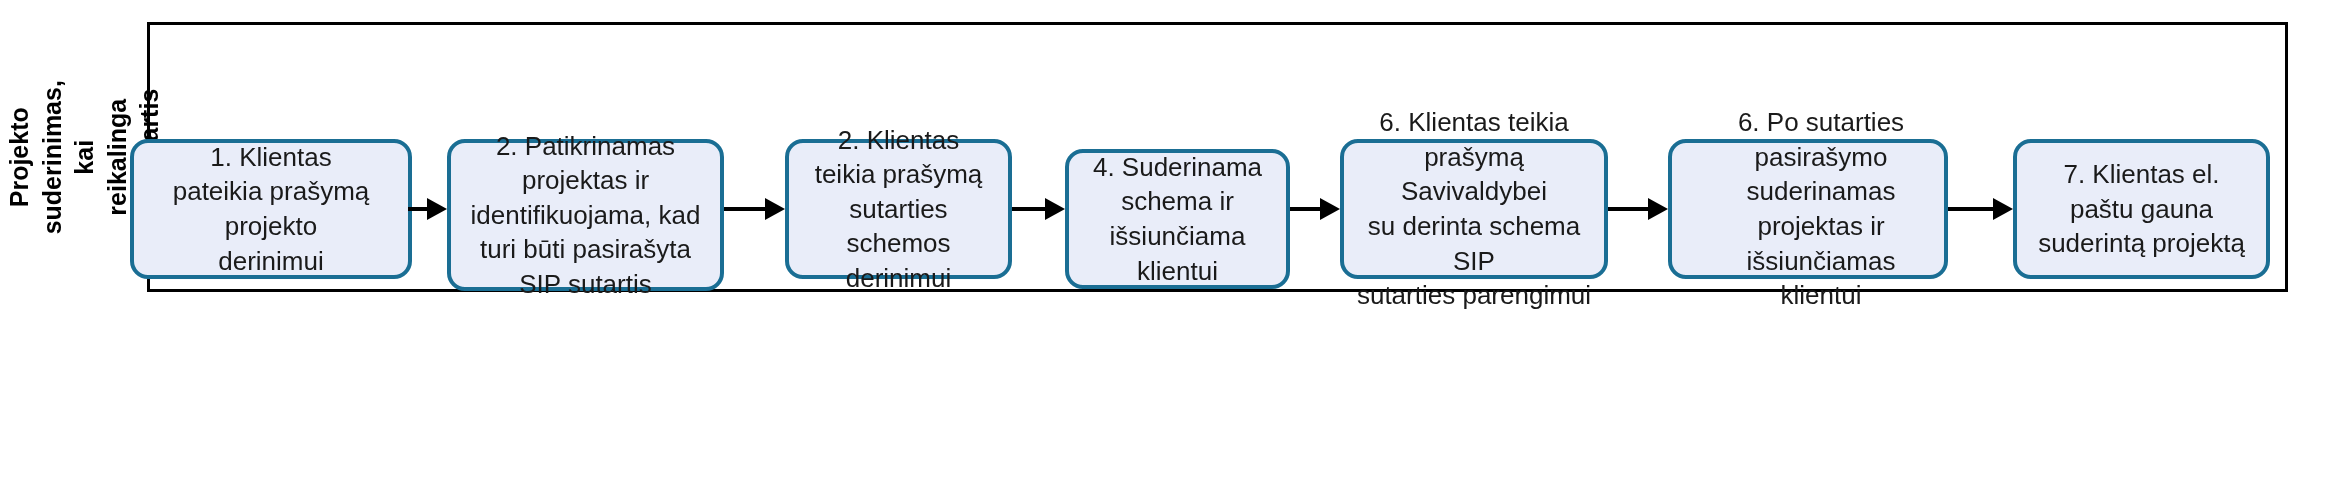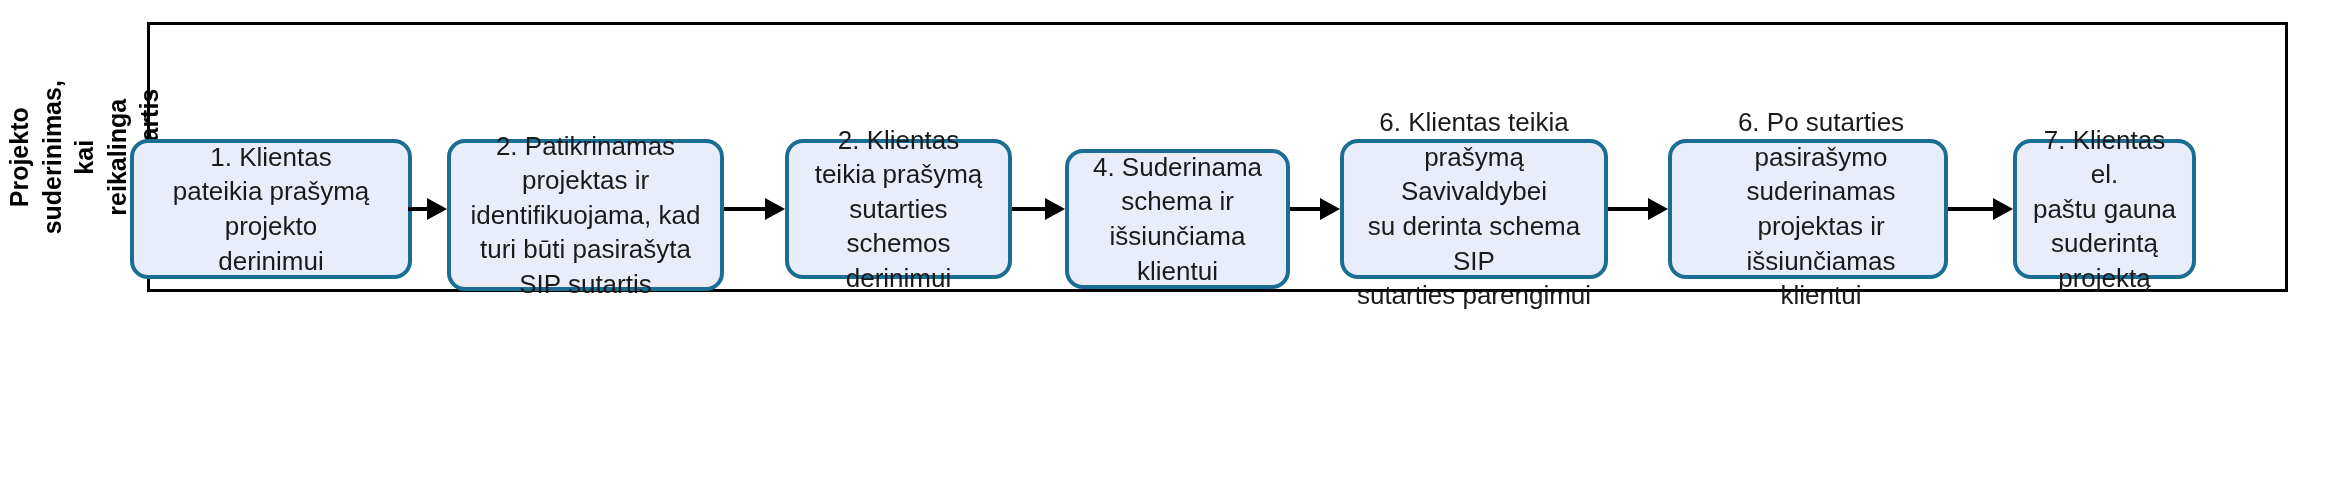--- a/index.html
+++ b/index.html
@@ -180,19 +180,19 @@
 išsiunčiamas klientui</span>
   </div>
 
   <div class="arrow" style="left: 1948px; top: 197px; width: 65px;">
     <svg width="65" height="24" viewBox="0 0 65 24">
       <line x1="0" y1="12" x2="47" y2="12" stroke="#000000" stroke-width="4"></line>
       <polygon points="45,1 65,12 45,23" fill="#000000"></polygon>
     </svg>
   </div>
 
-  <div class="node" style="left: 2013px; top: 139px; width: 183px; height: 140px;">
+  <div class="node" style="left: 2013px; top: 139px; width: 257px; height: 140px;">
     <span class="node-label">7. Klientas el.
 paštu gauna
 suderintą projektą</span>
   </div>
 
 </div>
 
 </body></html>

